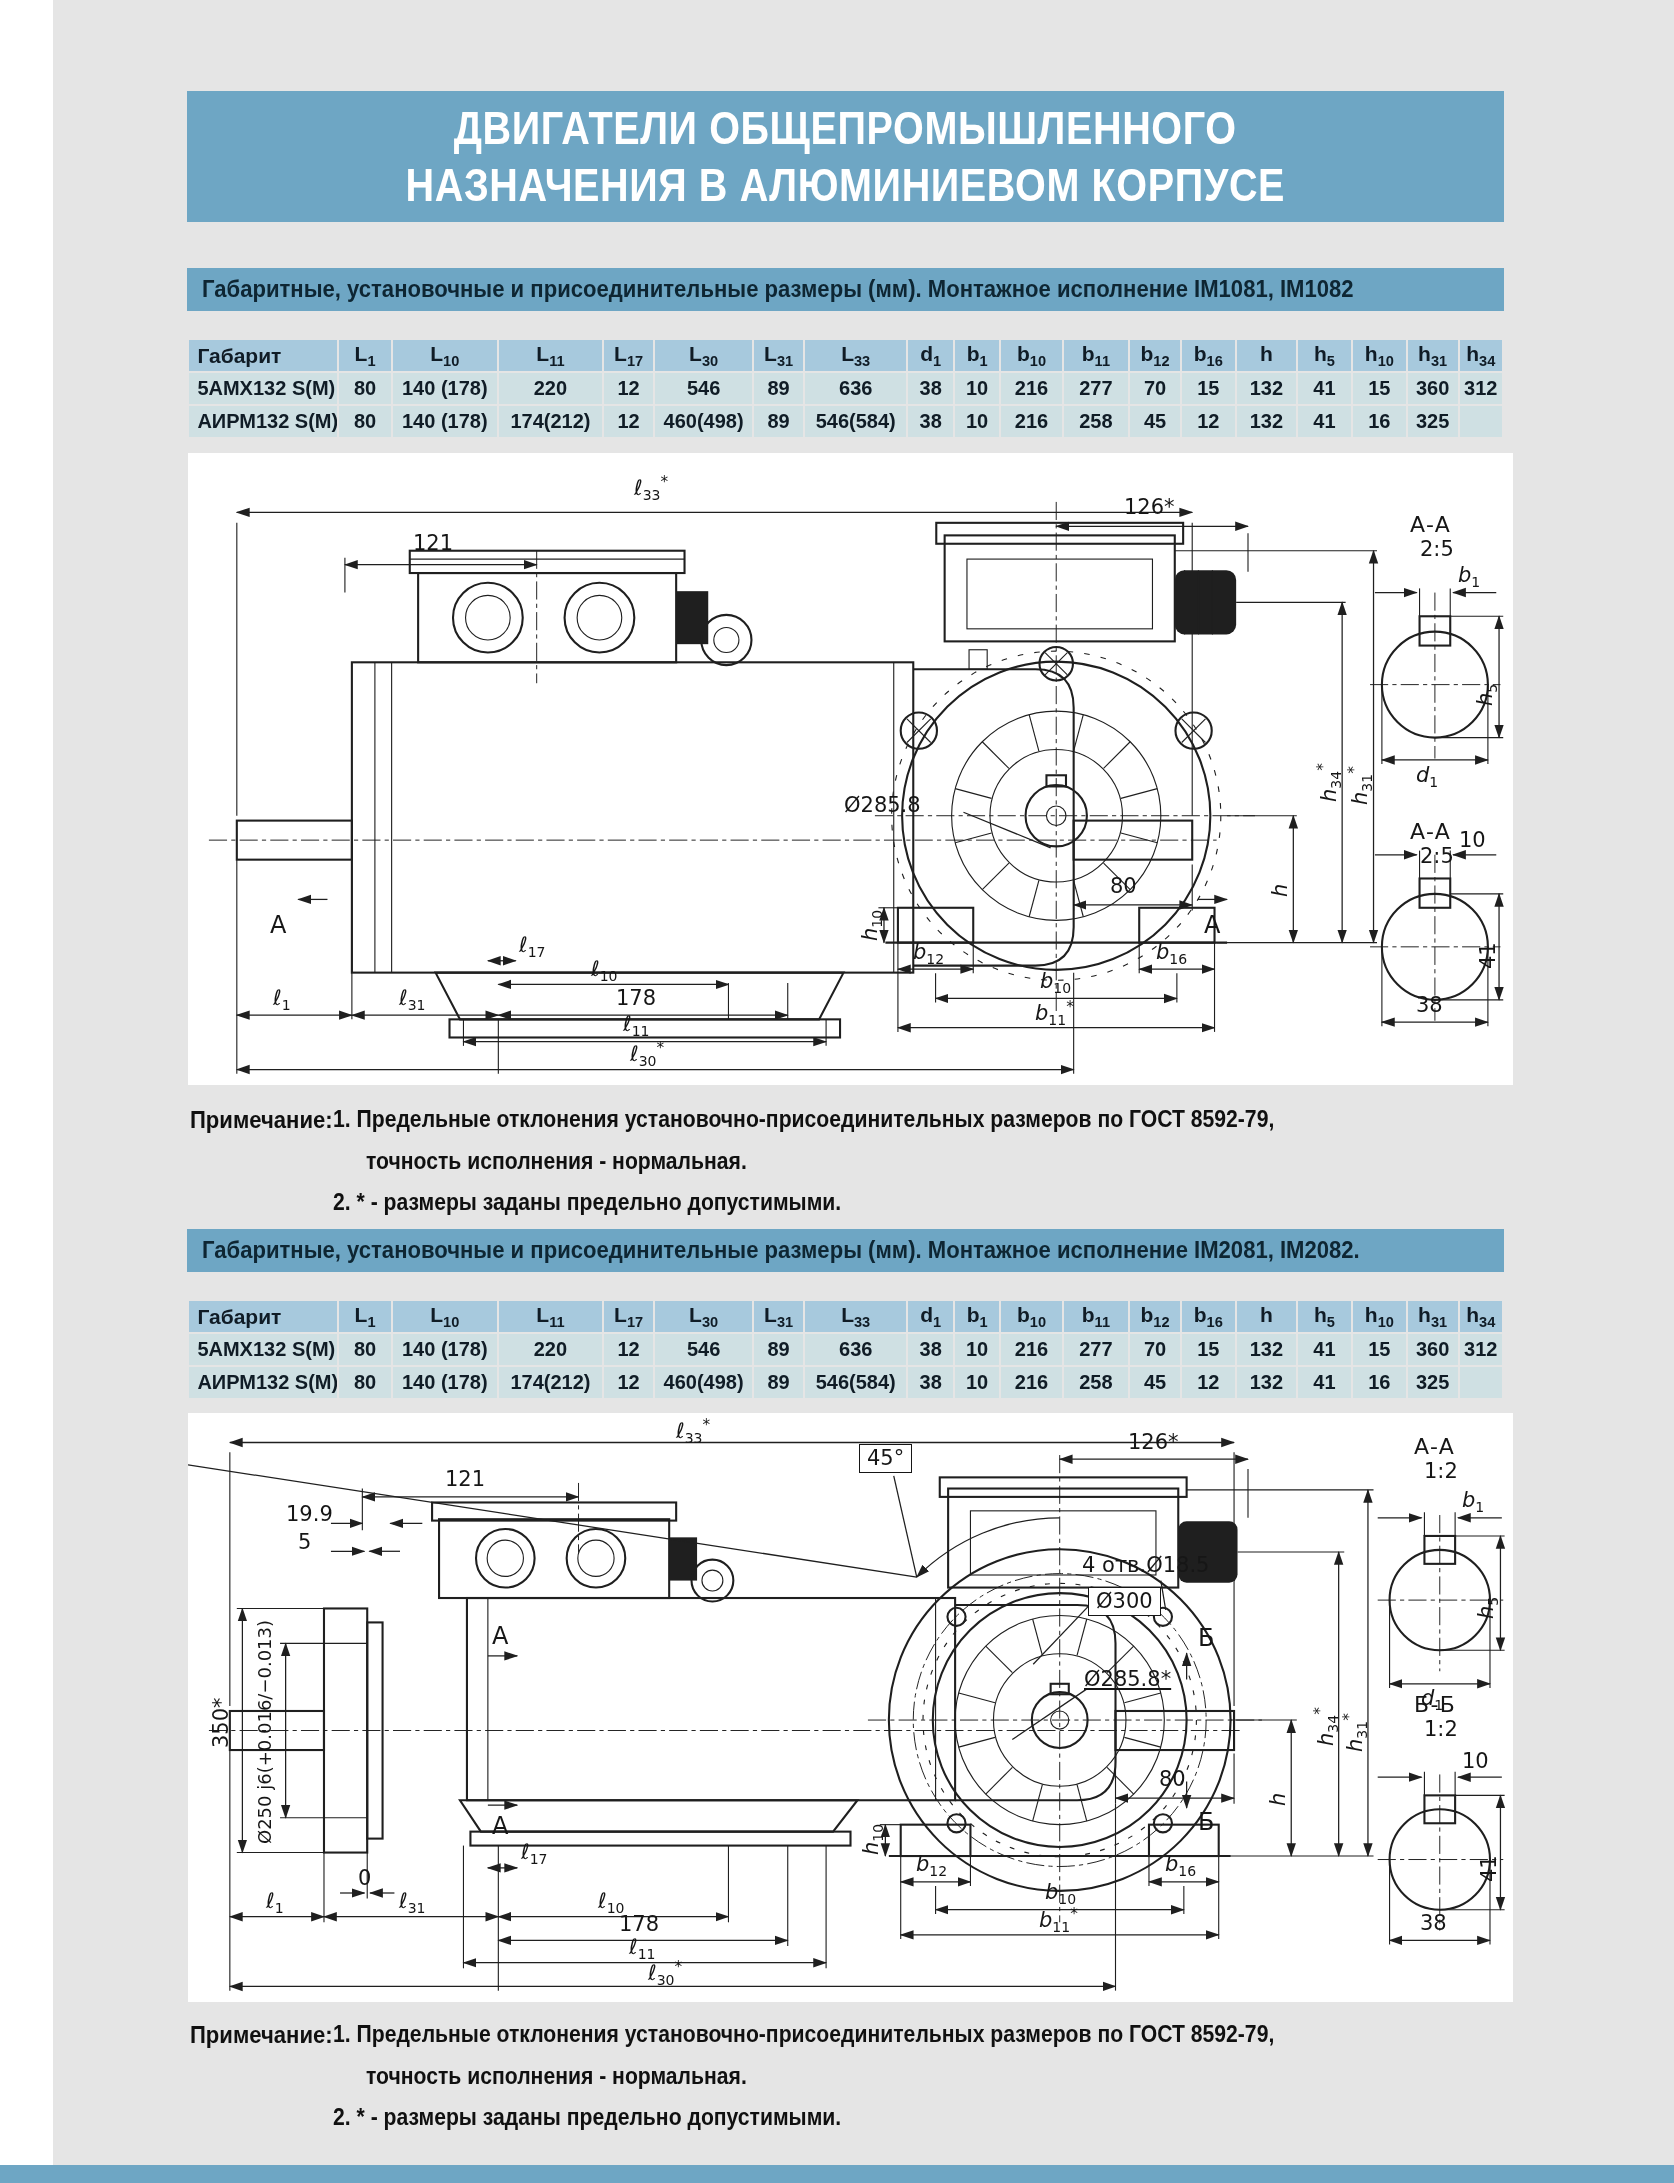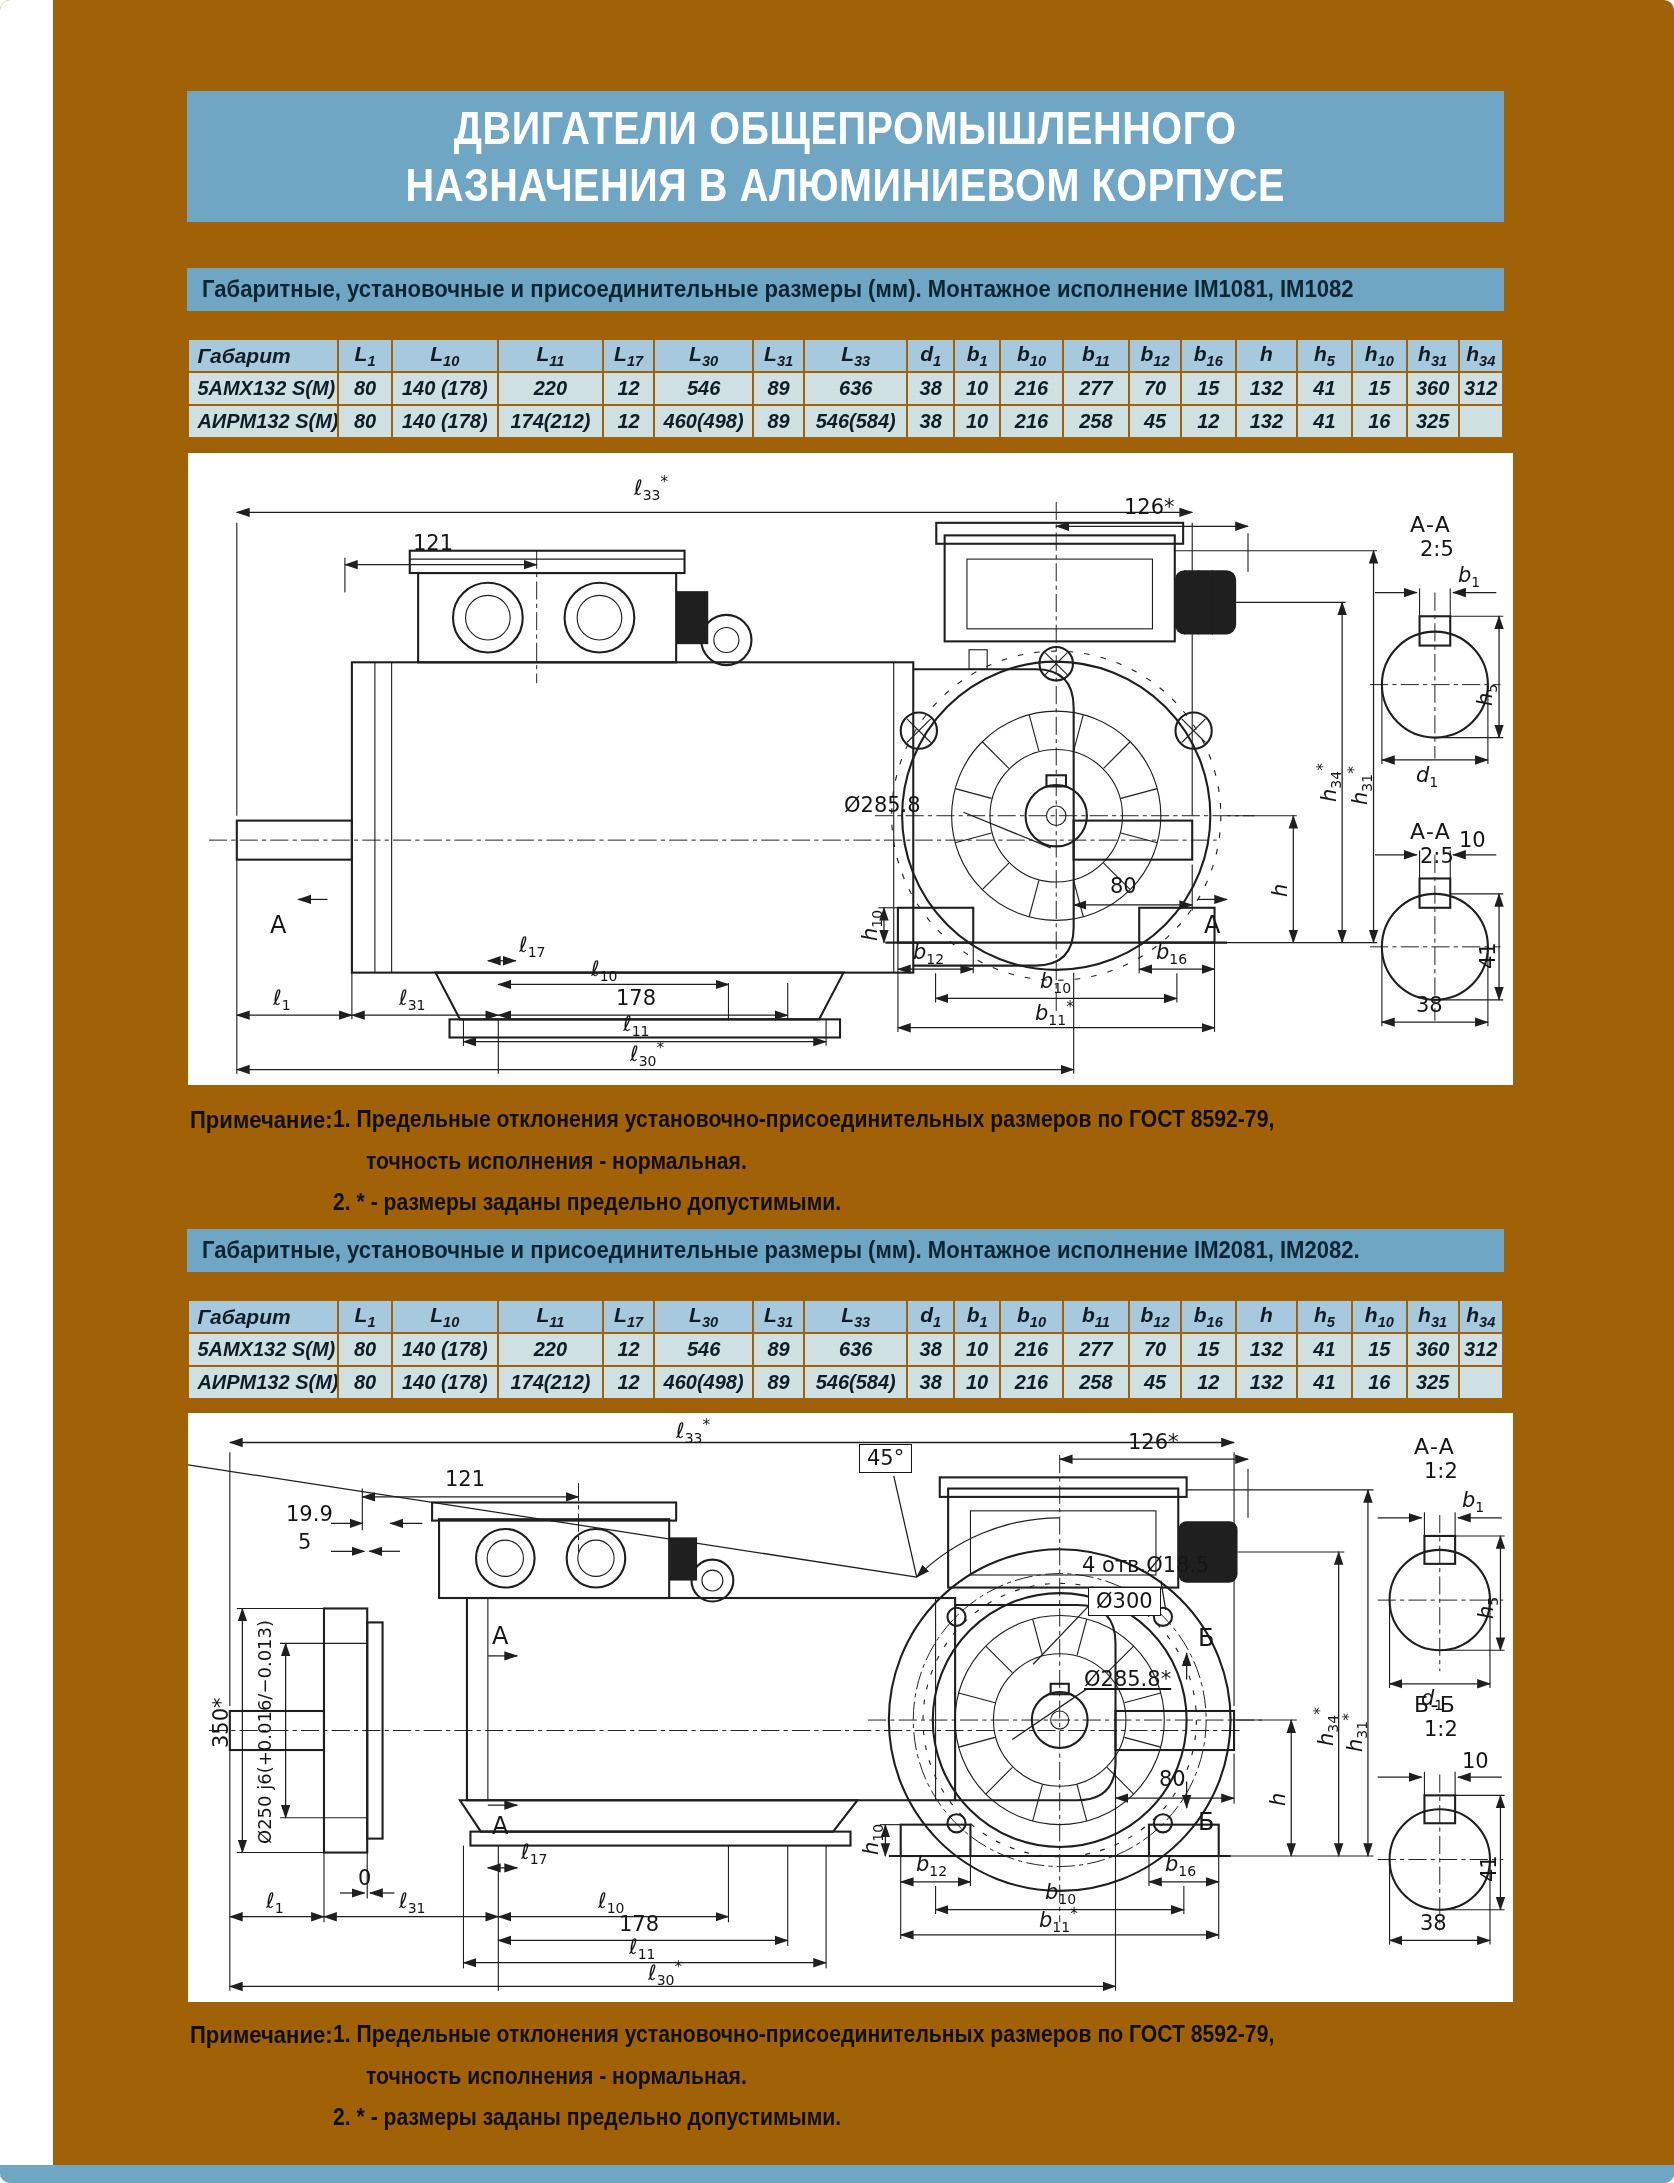--- a/index.html
+++ b/index.html
@@ -1,29 +1,29 @@
 <!DOCTYPE html>
 <html style="font-size:11px"><head>
 <meta charset="utf-8">
 <style>
   html,body{margin:0;padding:0;background:#ffffff;}
-  #page{position:relative;width:1674px;height:2183px;background:#a16207;font-family:"Liberation Sans",sans-serif;overflow:hidden;border-radius:10px;}
+  #page{position:relative;width:1674px;height:2183px;background:#e5e5e5;font-family:"Liberation Sans",sans-serif;overflow:hidden;}
   #left-margin{position:absolute;left:0;top:0;width:53px;height:2183px;background:#ffffff;}
   #bottom-strip{position:absolute;left:0;top:2165px;width:1674px;height:18px;background:#6ea6c4;}
 
   
   .banner{position:absolute;left:187px;top:91px;width:1317px;height:131px;background:#6ea6c4;display:flex;flex-direction:column;align-items:center;justify-content:center;}
   .banner .tl{color:#ffffff;font-weight:bold;font-size:46px;line-height:57px;letter-spacing:0.7px;transform:scaleX(0.86);white-space:nowrap;}
 
   
   .band{position:absolute;left:187px;width:1317px;height:43px;background:#6ea6c4;color:#0e2633;font-weight:bold;font-size:23px;line-height:43px;padding-left:15.3px;box-sizing:border-box;transform-origin:left center;}
   .band span{display:inline-block;transform:scaleX(0.96);transform-origin:left center;white-space:nowrap;}
 
   
-  table.dims{position:absolute;left:187px;width:1317px;border-collapse:separate;border-spacing:2.8px;table-layout:fixed;font-style:italic;}
+  table.dims{position:absolute;left:187px;width:1317px;border-collapse:separate;border-spacing:2.8px;table-layout:fixed;}
   table.dims th,table.dims td{background:#a7c9dd;color:#101c26;font-weight:bold;font-size:21px;text-align:center;height:31px;padding:0;overflow:hidden;white-space:nowrap;}
   table.dims td{background:#cfe0e3;font-size:20px;}
   table.dims th.gab,table.dims td.gab{text-align:left;padding-left:8.4px;}
   table.dims sub{font-size:14.6px;font-weight:bold;}
 
   
   .draw{position:absolute;left:188px;width:1325px;background:#ffffff;}
   .draw svg{position:absolute;left:0;top:0;}
   .dim{position:absolute;color:#161616;font-family:"DejaVu Sans",sans-serif;font-size:21px;white-space:nowrap;}
   .dim i{font-style:italic;}

